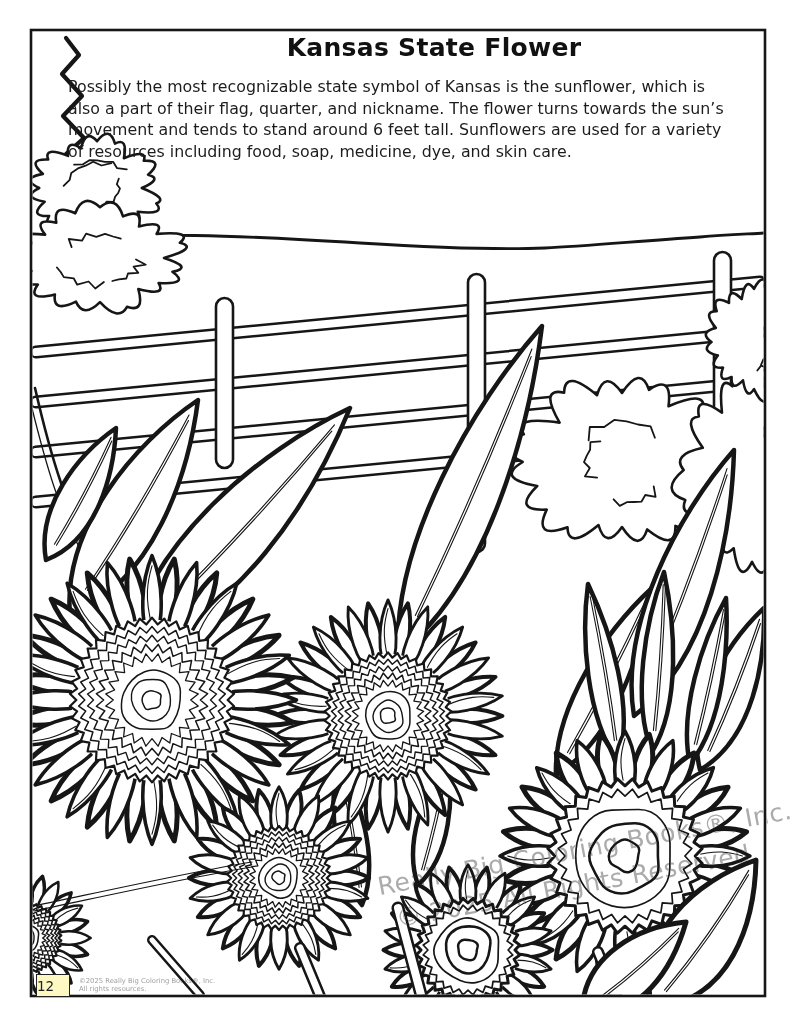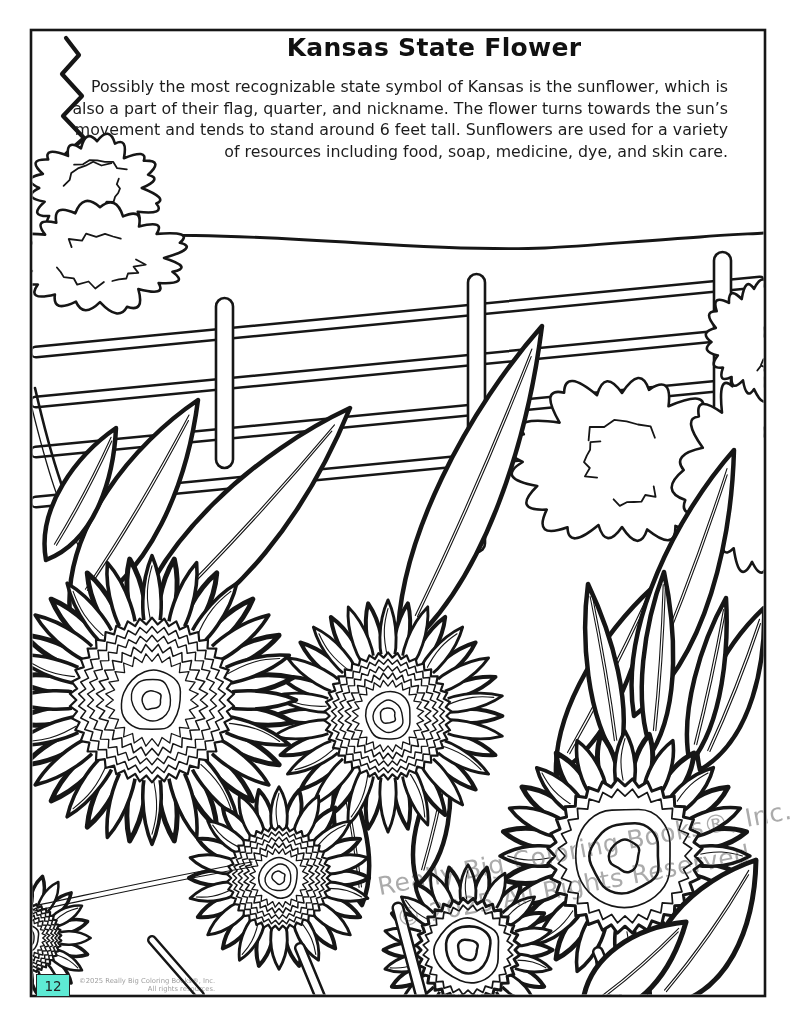--- a/index.html
+++ b/index.html
@@ -6,40 +6,40 @@
   .page{
     position:relative;width:796px;height:1030px;background:#ffffff;
     font-family:"DejaVu Sans",sans-serif;overflow:hidden;
   }
   .scene{position:absolute;left:0;top:0;width:796px;height:1030px;}
   .title{
     position:absolute;top:33px;left:0;width:100%;text-align:center;
     font-size:25px;font-weight:bold;color:#111;letter-spacing:.3px;margin-left:36px;
   }
   .para{
-    position:absolute;top:76px;left:68px;width:660px;text-align:right;
+    position:absolute;top:76px;left:68px;width:660px;text-align:left;
     font-size:15.8px;line-height:21.5px;color:#1c1c1c;
   }
   .watermark{
     position:absolute;left:378px;top:834px;width:384px;text-align:center;
     font-size:25px;line-height:35px;color:#ababab;letter-spacing:.5px;
     transform:rotate(-10.5deg);mix-blend-mode:darken;pointer-events:none;
   }
   .wm-line{display:block;white-space:nowrap;}
   .pagenum{
     position:absolute;left:36px;top:974px;width:34px;height:23px;
-    border:1.6px solid #222;background:#5eead4;box-sizing:border-box;
-    display:flex;align-items:center;justify-content:center;
+    border:1.6px solid #222;background:#fef9c3;box-sizing:border-box;
+    display:flex;align-items:center;
     font-size:13.5px;color:#222;
   }
   .footcp{
     position:absolute;left:79px;top:977px;font-size:6.8px;line-height:8.4px;
     color:#9f9f9f;mix-blend-mode:darken;
   }
-  .fc-line{display:block;white-space:nowrap;text-align:right;}
+  .fc-line{display:block;white-space:nowrap;}
 </style>
 </head>
 <body>
 
 <div class="page">
 
   <svg id="scene" class="scene" viewBox="0 0 796 1030">
       <defs>
         <clipPath id="fc">
           <rect x="32.5" y="31.5" width="731" height="963"></rect>

